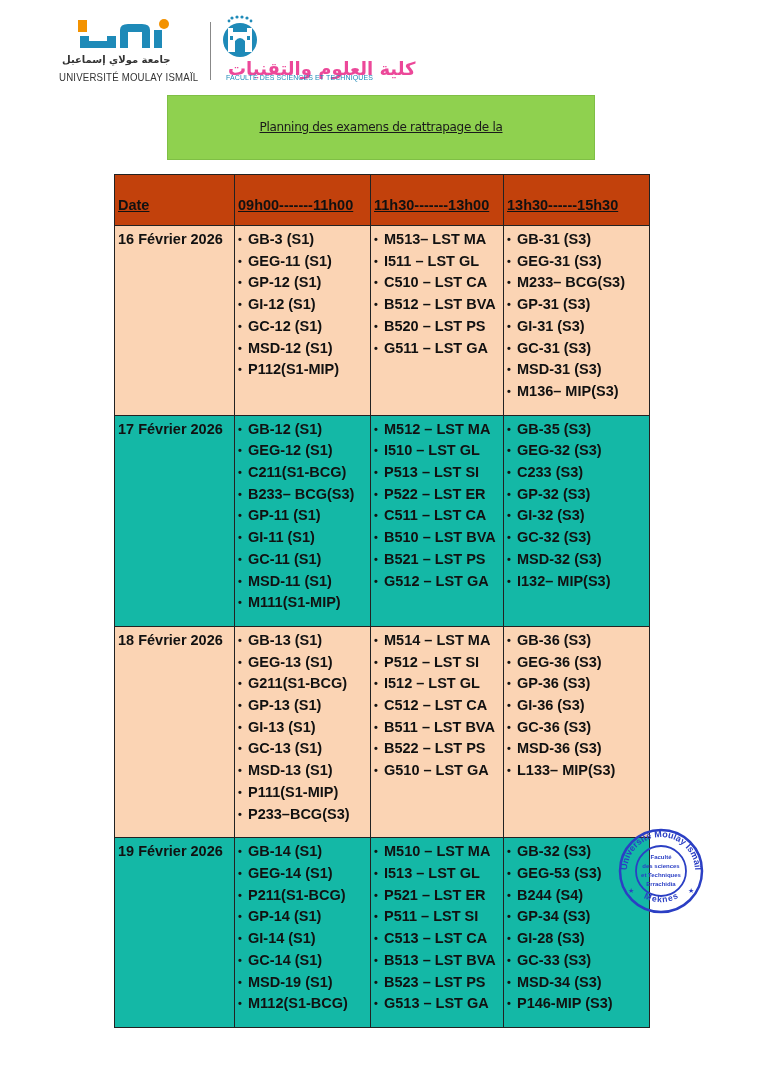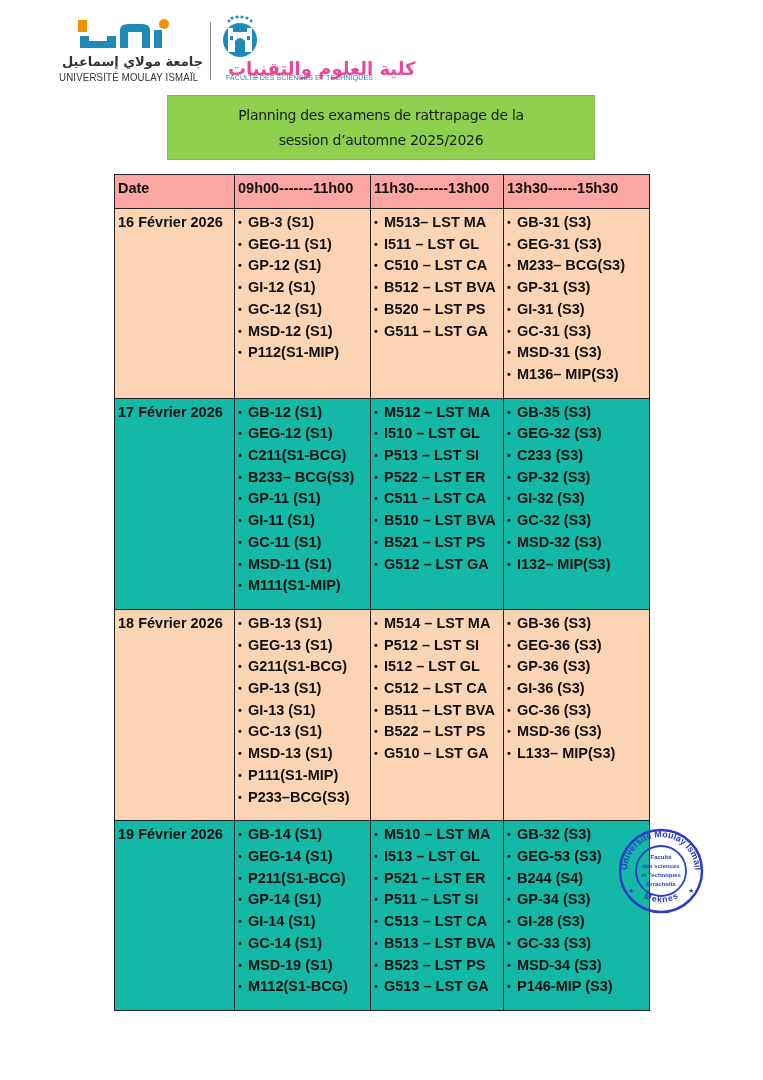--- a/index.html
+++ b/index.html
@@ -1,34 +1,34 @@
 <!DOCTYPE html>
 <html><head>
 <meta charset="utf-8">
 <style>
   html, body { margin: 0; padding: 0; background: #ffffff; }
   body { width: 763px; height: 1080px; position: relative; overflow: hidden; font-family: "Liberation Sans", sans-serif; color: #111; }
 
   .header { position: absolute; left: 58px; top: 12px; width: 300px; height: 70px; }
   .umi-logo { position: absolute; left: 0; top: 0; width: 120px; height: 70px; }
   .umi-mark { position: absolute; left: 18px; top: 6px; width: 100px; height: 34px; }
-  .umi-ar { position: absolute; left: 4px; top: 42px; font-size: 13px; font-weight: bold; color: #333; direction: rtl; white-space: nowrap; font-family: "DejaVu Sans", sans-serif; }
+  .umi-ar { position: absolute; left: 4px; top: 42px; font-size: 10px; font-weight: bold; color: #333; direction: rtl; white-space: nowrap; font-family: "DejaVu Sans", sans-serif; }
   .umi-fr { position: absolute; left: 1px; top: 59px; font-size: 10.5px; color: #333; letter-spacing: 0.2px; white-space: nowrap; font-family: "Liberation Sans Narrow", "Liberation Sans", sans-serif; transform: scaleX(0.92); transform-origin: left; }
   .divider { position: absolute; left: 152px; top: 10px; width: 1px; height: 58px; background: #888; }
   .fst-logo { position: absolute; left: 160px; top: 0; width: 150px; height: 70px; }
   .fst-emblem { position: absolute; left: 0; top: 2px; width: 44px; height: 44px; }
   .fst-ar { position: absolute; left: 10px; top: 46px; font-size: 18px; font-weight: bold; color: #ec4899; direction: rtl; white-space: nowrap; font-family: "DejaVu Sans", sans-serif; }
   .fst-fr { position: absolute; left: 8px; top: 62px; font-size: 7px; color: #1e8ab8; white-space: nowrap; letter-spacing: 0.1px; }
 
   .title-box { position: absolute; left: 167px; top: 95px; width: 428px; height: 65px; background: #8fd14f; display: flex; flex-direction: column; align-items: center; justify-content: center; box-sizing: border-box; border: 1px solid #7fbf45; }
-  .title-line { font-size: 14px; color: #1a1a1a; line-height: 25px; text-align: center; font-family: "DejaVu Sans", sans-serif; letter-spacing: -0.3px; }
+  .title-line { font-size: 12px; color: #1a1a1a; line-height: 25px; text-align: center; font-family: "DejaVu Sans", sans-serif; letter-spacing: -0.3px; text-decoration: underline; }
 
   table.schedule { position: absolute; left: 114px; top: 174px; border-collapse: collapse; width: 535px; table-layout: fixed; }
   table.schedule td, table.schedule th { border: 1px solid #222; vertical-align: top; padding: 0 0 0 3px; font-weight: bold; font-size: 14.5px; line-height: 21.7px; text-align: left; white-space: nowrap; overflow: hidden; font-family: "Liberation Sans", sans-serif; }
-  table.schedule th { background: #fca5a5; height: 30px; vertical-align: top; padding-top: 3px; }
+  table.schedule th { background: #c2410c; height: 30px; vertical-align: top; padding-top: 20px; text-decoration: underline; }
   col.c-date { width: 120px; }
   col.c-s1 { width: 136px; }
   col.c-s2 { width: 133px; }
   col.c-s3 { width: 146px; }
   tr.row-shaded td { background: #fbd4b4; }
   tr.row-plain td { background: #14b8a6; }
   table.schedule tr.day td { padding-top: 3px; padding-bottom: 12px; }
   .item { display: block; }
   .bullet { display: inline-block; width: 10px; font-size: 11px; vertical-align: 1px; }
 
@@ -71,21 +71,20 @@
       <rect x="12" y="22" width="3" height="4" fill="#1e8ab8"></rect>
       <rect x="29" y="22" width="3" height="4" fill="#1e8ab8"></rect>
     </svg>
     <div class="fst-ar">كلية العلوم والتقنيات</div>
     <div class="fst-fr">FACULTÉ DES SCIENCES ET TECHNIQUES</div>
   </div>
 </div>
 
 <div class="title-box">
   <div class="title-line">Planning des examens de rattrapage de la</div>
-  <div class="title-line">session d’automne 2025/2026</div>
 </div>
 
 <table class="schedule">
   <colgroup>
     <col class="c-date">
       <col class="c-s1">
       <col class="c-s2">
       <col class="c-s3">
   </colgroup>
   <thead>

